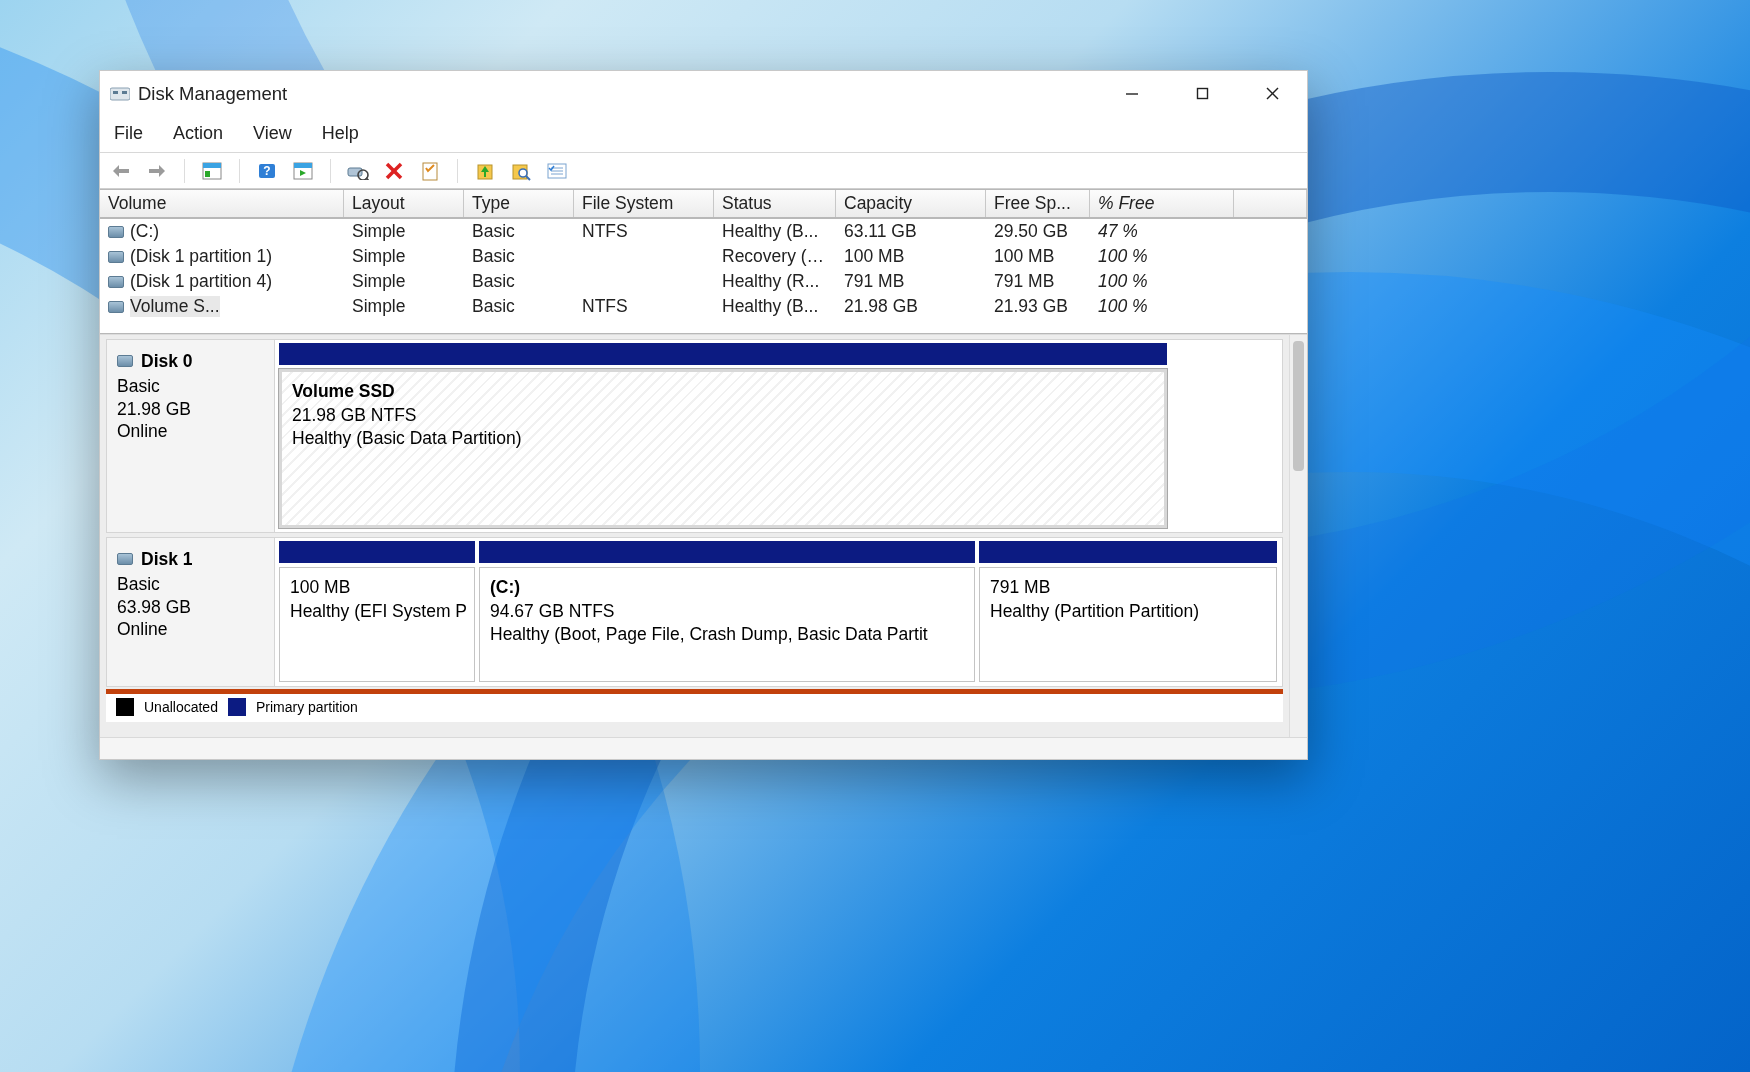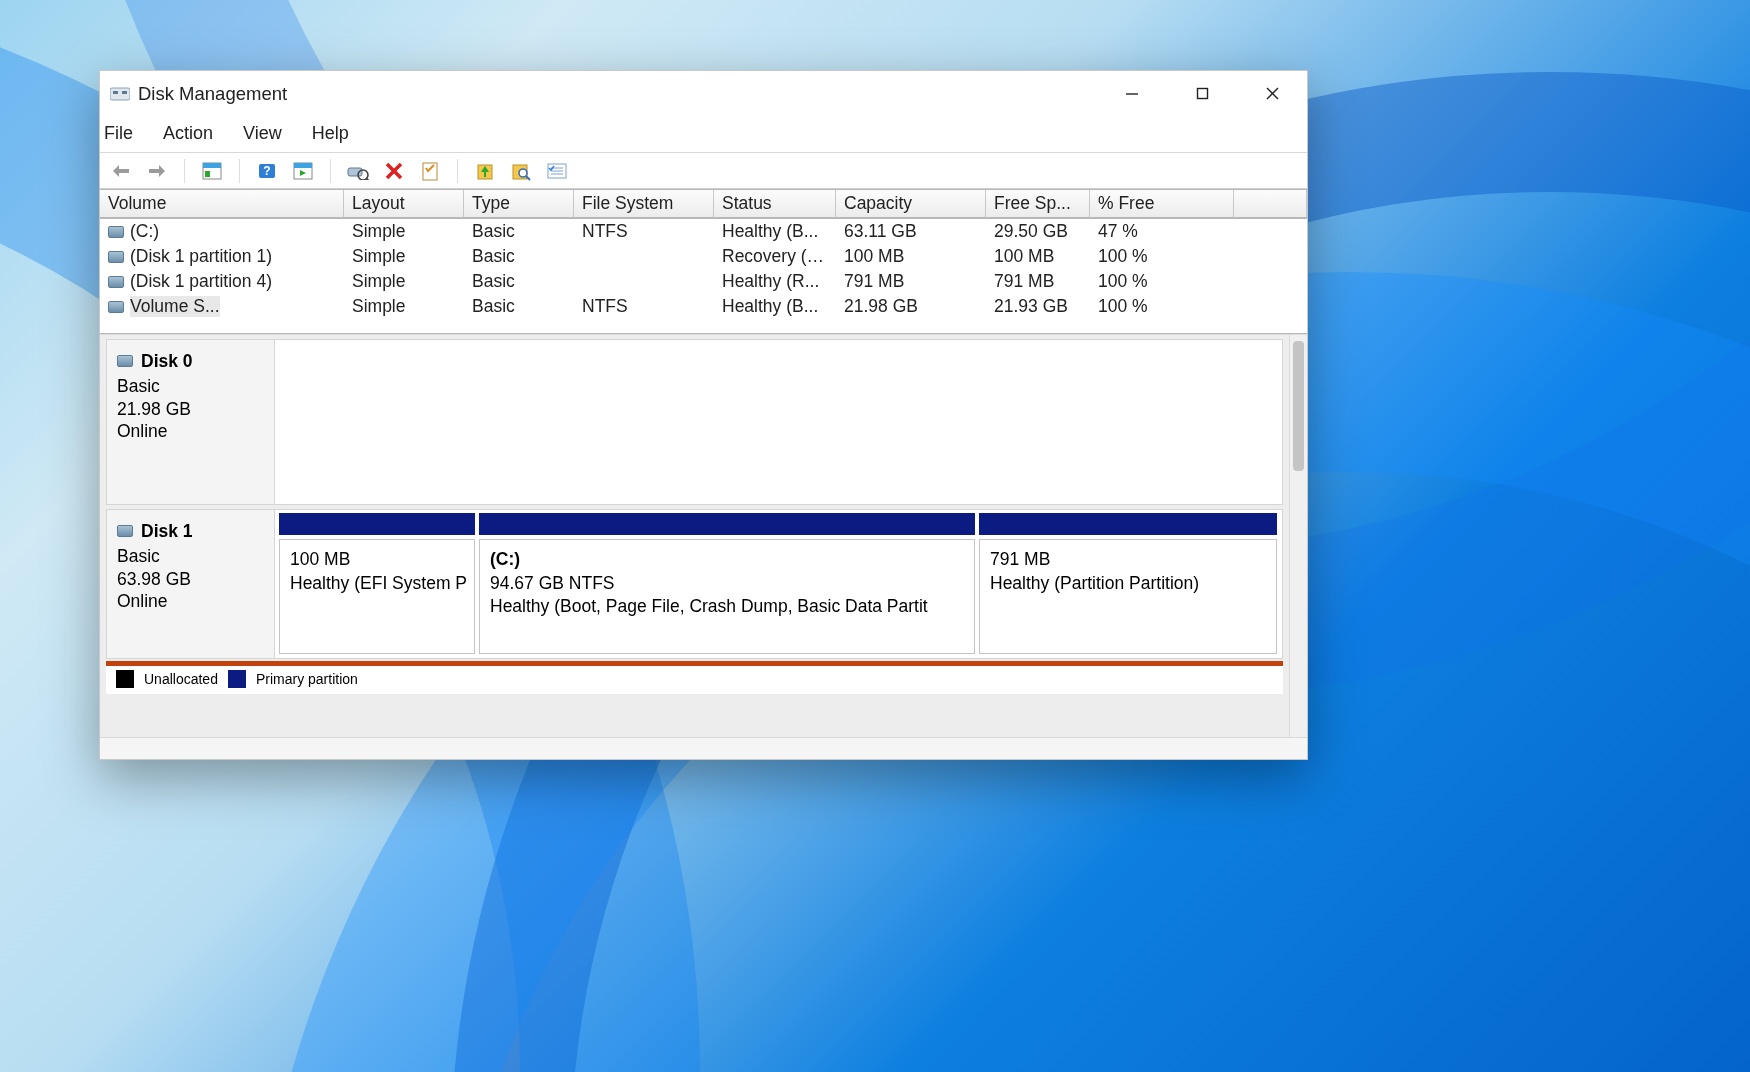--- a/index.html
+++ b/index.html
@@ -52,21 +52,21 @@
   .tb-spacer { flex: 1; }
   .tb-btn {
     width: 70px; height: 46px;
     display: flex; align-items: center; justify-content: center;
     color: #222;
   }
 
   .menubar {
     display: flex;
     gap: 22px;
-    padding: 4px 10px 6px 0;
+    padding: 4px 10px 6px 10px;
     font-size: 18px;
     color: #222;
     border-bottom: 1px solid #d8d8d8;
   }
   .menubar span { padding: 2px 4px; }
 
   .toolbar {
     display: flex;
     align-items: center;
     gap: 14px;
@@ -107,21 +107,21 @@
     padding: 1px 8px;
     overflow:hidden; white-space:nowrap; text-overflow:ellipsis;
   }
   .col.vol { width: 244px; display:flex; align-items:center; gap:6px;}
   .col.lay { width: 120px;}
   .col.typ { width: 110px;}
   .col.fs  { width: 140px;}
   .col.sta { width: 122px;}
   .col.cap { width: 150px;}
   .col.fre { width: 104px;}
-  .col.pct { width: 144px;}
+  .col.pct { width: 144px; font-style: italic;}
   .col.end { flex:1;}
   .diskmini {
     width:16px; height:12px;
     background: linear-gradient(#a8c3d7,#6c8ea9);
     border:1px solid #5c7b93; border-radius:2px;
     flex-shrink:0;
   }
   .listrow.sel .col.vol span.txt {
     background: #e8e8e8;
   }
@@ -133,21 +133,21 @@
     background: #ededed;
     border-top: 1px solid #dcdcdc;
     overflow: hidden;
   }
   .diskrow {
     display:flex;
     border-bottom: 4px solid #ededed;
     background:#fff;
     margin: 4px 6px 0 6px;
     border:1px solid #d5d5d5;
-    height: 166px;
+    height: 194px;
   }
   .diskrow.short { height: 150px; }
   .diskinfo {
     width: 168px;
     padding: 10px 10px 8px 10px;
     border-right:1px solid #d5d5d5;
     background:#f4f4f4;
     font-size: 17.5px;
     line-height: 1.3;
     display:flex; flex-direction:column;
@@ -418,20 +418,30 @@
 
         <div class="diskrow">
           <div class="diskinfo">
             <div class="dname">
                 <span class="diskmini"></span>
                 <span>Disk 0</span>
               </div>
             <div>Basic</div>
             <div>21.98 GB</div>
             <div>Online</div>
+          </div>
+          <div class="partarea">
+            <div class="partheader" style="width:888px"></div>
+            <div class="partboxes">
+              <div class="partbox hatched" style="width:888px">
+                <div class="pname">Volume SSD</div>
+                <div>21.98 GB NTFS</div>
+                <div>Healthy (Basic Data Partition)</div>
+              </div>
+            </div>
           </div>
         </div>
 
         <div class="diskrow short">
           <div class="diskinfo">
             <div class="dname">
                 <span class="diskmini"></span>
                 <span>Disk 1</span>
               </div>
             <div>Basic</div>

